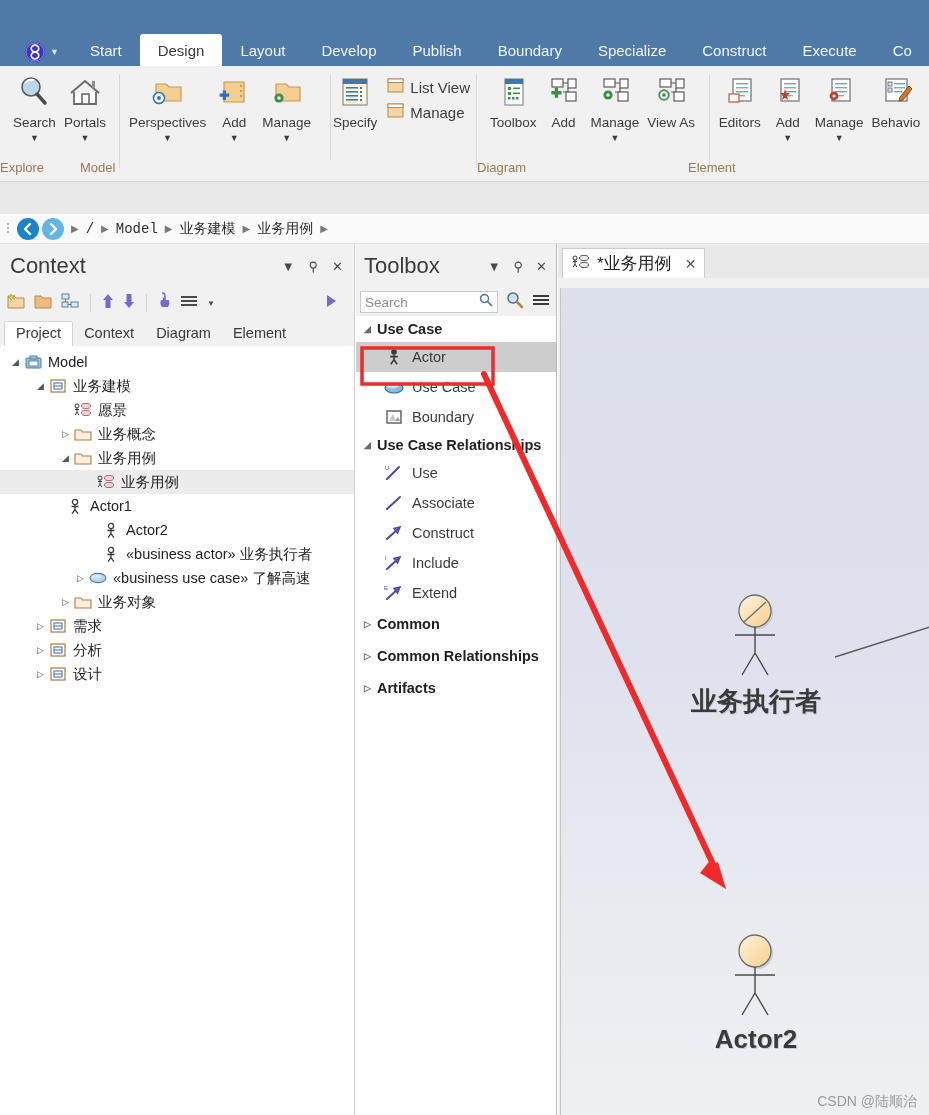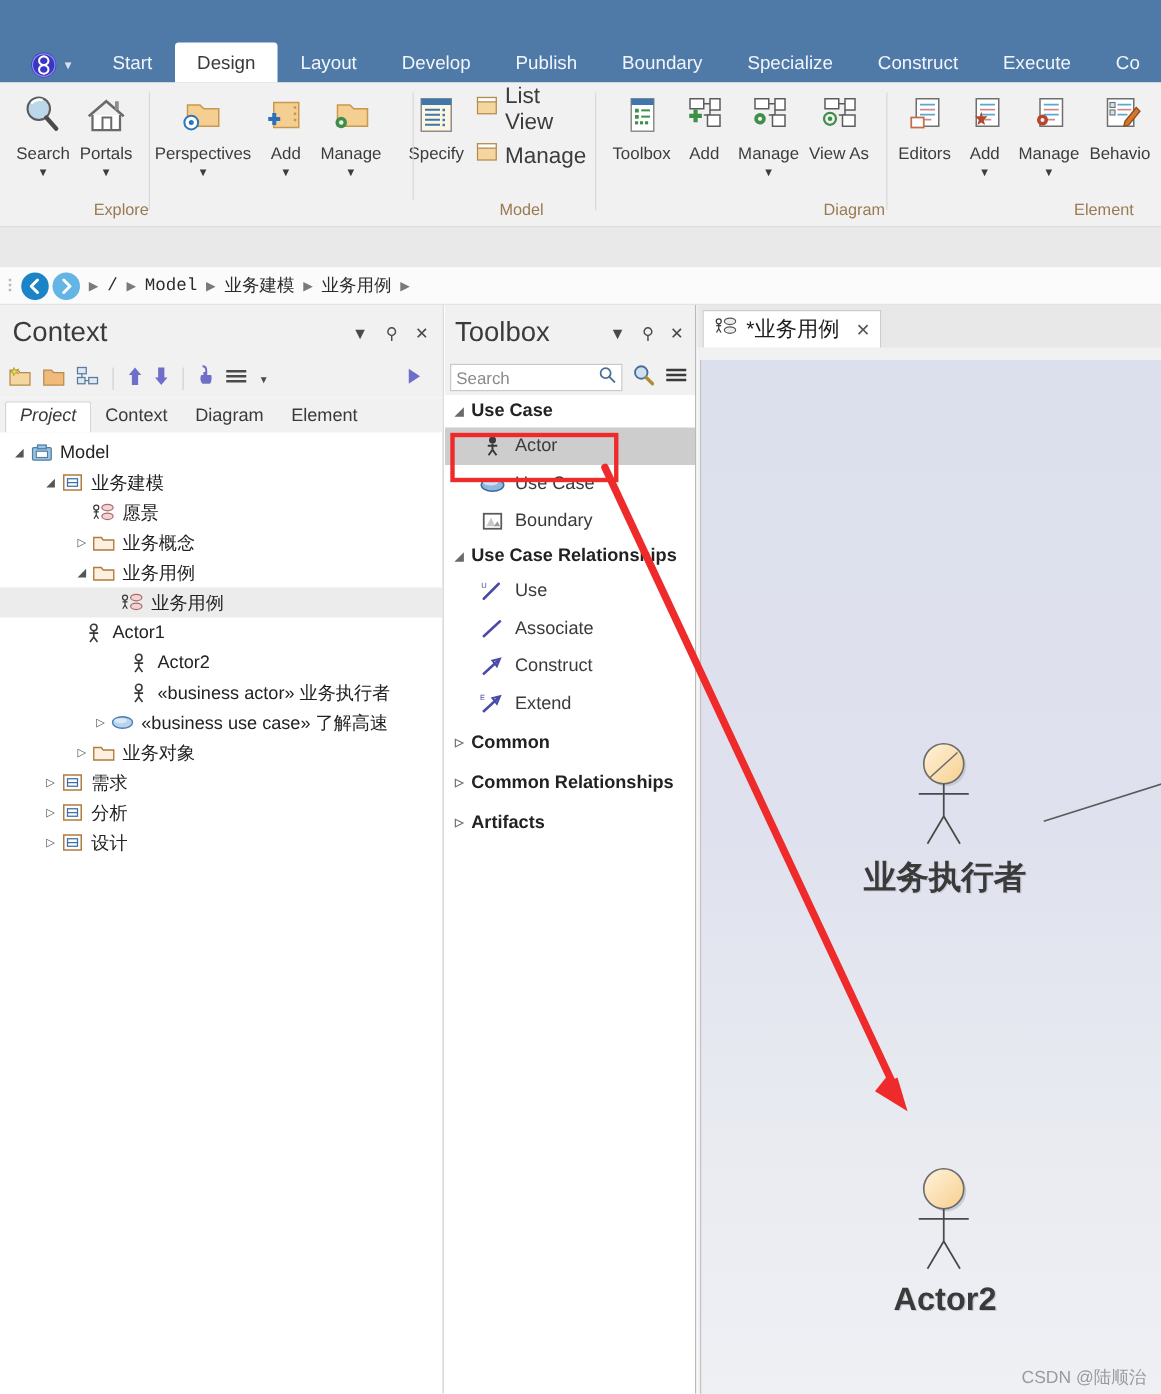--- a/index.html
+++ b/index.html
@@ -42,36 +42,36 @@
   .ribbon {
     position: absolute; left: 0; top: 66px; width: 929px; height: 116px;
     background: #f1f1f1; border-bottom: 1px solid #d6d6d6;
   }
   .rgroup {
     position: absolute; top: 0; height: 116px;
     display: flex; flex-direction: column; align-items: center;
   }
   .rgroup .items { display: flex; align-items: flex-start; height: 90px; padding-top: 6px; }
   .rgroup .gname {
-    font-size: 13px; color: #9a7a52; text-align: right; width: 100%;
+    font-size: 13px; color: #9a7a52; text-align: left; width: 100%;
     position: absolute; bottom: 7px; left: 0;
   }
   .rsep {
     position: absolute; top: 8px; width: 1px; height: 94px; background: #d9d9d9;
   }
   .ritem {
     display: flex; flex-direction: column; align-items: center;
     min-width: 46px; padding: 0 4px; cursor: default;
   }
   .ritem .gl { height: 40px; display: flex; align-items: center; justify-content: center; }
   .ritem .lbl { font-size: 13.5px; color: #3c3c3c; margin-top: 3px; white-space: nowrap; }
   .ritem .dn { font-size: 9px; color: #3c3c3c; line-height: 9px; margin-top: 4px; }
   .rsmall { display: flex; flex-direction: column; justify-content: center; height: 56px; padding-left: 6px; }
   .rsmallitem { display: flex; align-items: center; gap: 6px; margin: 3px 0; }
-  .rsmallitem .lbl { font-size: 18px; color: #3c3c3c; }
+  .rsmallitem .lbl { font-size: 15px; color: #3c3c3c; }
 
   
   .crumbbar {
     position: absolute; left: 0; top: 214px; width: 929px; height: 30px;
     background: #fbfbfb; border-bottom: 1px solid #e3e3e3;
     display: flex; align-items: center;
   }
   .crumb-grip { width: 10px; height: 16px; margin-left: 4px; position: relative; }
   .crumb-grip i { position:absolute; left:3px; width:2px; height:2px; background:#b8b8b8; }
   .navbtn { width: 22px; height: 22px; border-radius: 50%; margin-left: 3px; position: relative; }
@@ -99,21 +99,21 @@
     height: 30px; background: #f1f1f1; display: flex; align-items: center;
     padding-left: 6px; gap: 7px;
   }
   .br-toolbar .vsep { width: 1px; height: 18px; background: #d2d2d2; margin: 0 3px; }
   .br-tabs { height: 28px; background: #f1f1f1; display: flex; align-items: flex-end; padding-left: 4px; }
   .br-tab {
     padding: 3px 11px 5px; font-size: 14.5px; color: #3a3a3a;
   }
   .br-tab.active { background: #ffffff; border-top: 1px solid #d4d4d4;
                    border-left: 1px solid #d4d4d4; border-right: 1px solid #d4d4d4;
-                   border-top-left-radius:2px; border-top-right-radius:2px;font-style:italic; }
+                   border-top-left-radius:2px; border-top-right-radius:2px; }
   .tree { padding-top: 4px; font-size: 14.5px; color: #222; }
   .trow { display: flex; align-items: center; height: 24px; white-space: nowrap; }
   .trow.sel { background: #ececec; }
   .tw { display: inline-block; width: 15px; flex: 0 0 15px; text-align: center;
         color: #565656; font-size: 9px; }
   .ticon { width: 20px; flex: 0 0 20px; display: flex; align-items: center; justify-content: center; }
   .tlabel { margin-left: 5px; }
 
   
   .toolbox {
@@ -805,20 +805,30 @@
       <div class="tb-item">
         <span class="ii">
           <svg width="20" height="18" viewBox="0 0 20 18">
             <path d="M3 15 L15 4" stroke="#4a4aa8" stroke-width="2" stroke-linecap="round"></path>
             <path d="M16 3 L10 4.5 L13.5 9 z" fill="none" stroke="#4a4aa8" stroke-width="1.6"></path>
           </svg>
         </span>
         <span class="lb">Construct</span>
       </div>
 
+      <div class="tb-item">
+        <span class="ii">
+          <svg width="20" height="18" viewBox="0 0 20 18">
+            <path d="M3 15 L15 4" stroke="#4a4aa8" stroke-width="2" stroke-linecap="round"></path>
+            <path d="M16 3 L10 4.5 L13.5 9 z" fill="none" stroke="#4a4aa8" stroke-width="1.6"></path>
+            <text x="1" y="6" font-size="6" fill="#4a4aa8" font-family="Liberation Sans, sans-serif">I</text>
+          </svg>
+        </span>
+        <span class="lb">Include</span>
+      </div>
 
       <div class="tb-item">
         <span class="ii">
           <svg width="20" height="18" viewBox="0 0 20 18">
             <path d="M3 15 L15 4" stroke="#4a4aa8" stroke-width="2" stroke-linecap="round"></path>
             <path d="M16 3 L10 4.5 L13.5 9 z" fill="none" stroke="#4a4aa8" stroke-width="1.6"></path>
             <text x="0" y="6" font-size="6" fill="#4a4aa8" font-family="Liberation Sans, sans-serif">E</text>
           </svg>
         </span>
         <span class="lb">Extend</span>

